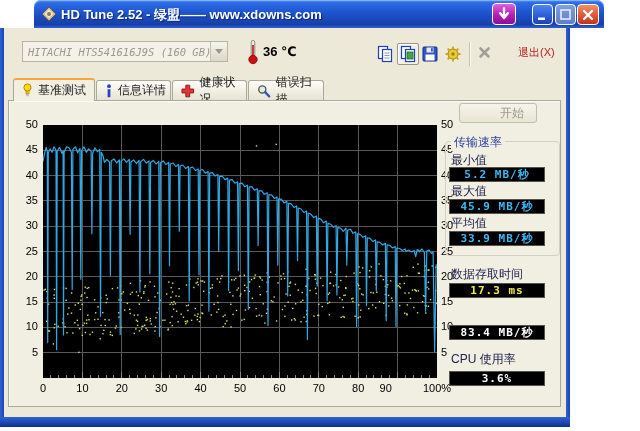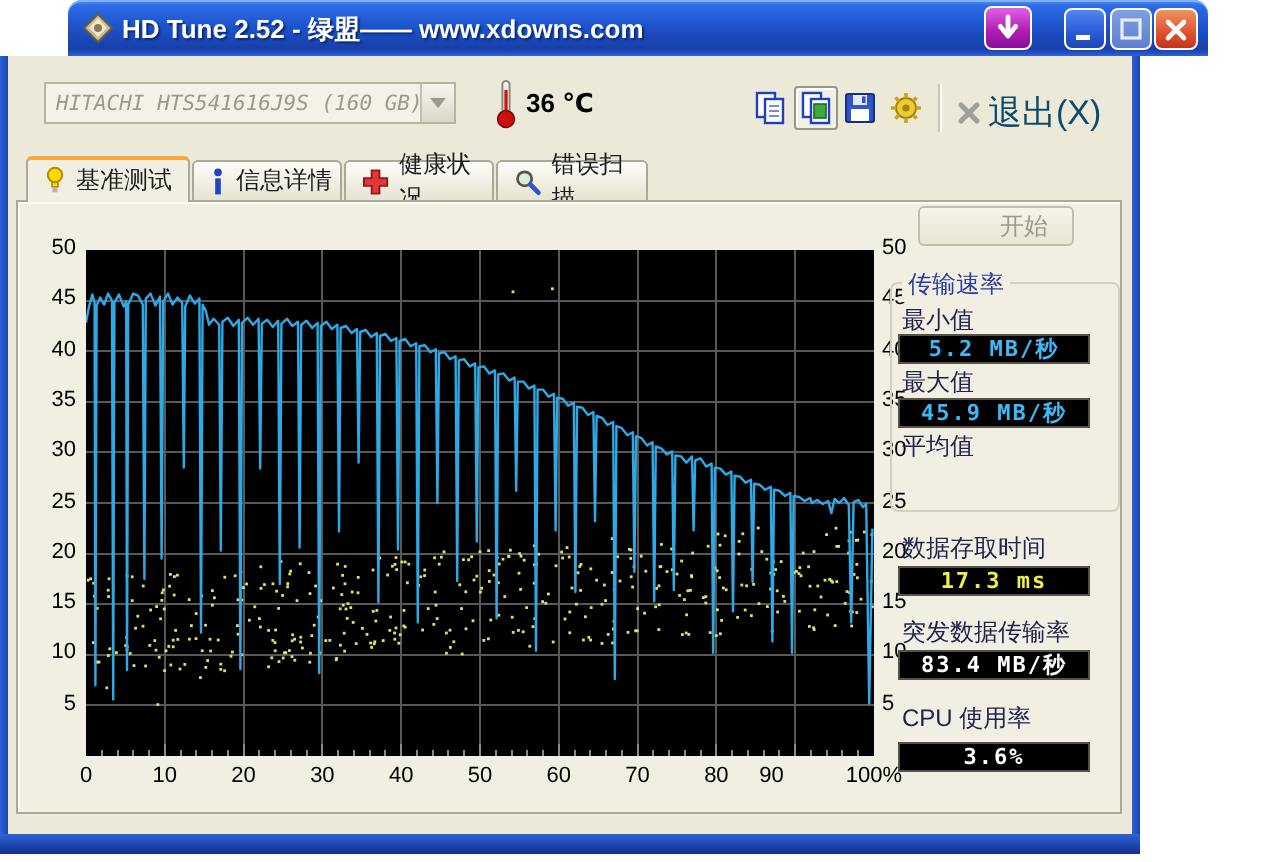--- a/index.html
+++ b/index.html
@@ -55,21 +55,21 @@
   .thermo { position: absolute; left: 247px; top: 39px; }
   .temp-text { position: absolute; left: 263px; top: 44px; font-size: 13px; font-weight: bold; color: #000; }
 
   .tool-btn { position: absolute; top: 43px; width: 22px; height: 22px;
     display: flex; align-items: center; justify-content: center; border-radius: 2px; }
   .tool-btn.framed { border: 1px solid #9A9684; background: #F2F0E4;
     box-shadow: inset 1px 1px 0 #fff; }
   .tb-sep { position: absolute; left: 469px; top: 42px; width: 2px; height: 24px;
     border-left: 1px solid #C9C5B4; border-right: 1px solid #FBFAF4; }
   .exit-btn { position: absolute; left: 478px; top: 45px; display: flex; align-items: center; gap: 3px; }
-  .exit-label { font-size: 17px; color: #0c4a6e; }
+  .exit-label { font-size: 11px; color: #b91c1c; margin-left: 24px; }
 
   
   .tab { position: absolute; display: flex; align-items: center; gap: 5px;
     padding-left: 8px; font-size: 12px; color: #1C1C1C;
     border: 1px solid #ACA899; border-bottom: none; border-radius: 3px 3px 0 0; }
   .tab.active { left: 13px; top: 78px; width: 82px; height: 23px; background: #F1EFE2;
     border-top: 2px solid #F executive8A838; z-index: 3; }
   .tab.active { border-top: 2px solid #F8A838; }
   .tab.inactive { top: 80px; height: 20px; background: linear-gradient(180deg,#FEFDF8,#E6E3D2); z-index: 1; }
   .tab2 { left: 96px; width: 75px; }
@@ -770,23 +770,23 @@
   <div class="groupbox"></div>
   <span class="group-title">传输速率</span>
 
   <span class="stat-label" style="top:152px">最小值</span>
   <div class="lcd lcd-blue" style="top:167px">5.2 MB/秒</div>
 
   <span class="stat-label" style="top:183px">最大值</span>
   <div class="lcd lcd-blue" style="top:199px">45.9 MB/秒</div>
 
   <span class="stat-label" style="top:215px">平均值</span>
+  <div class="lcd lcd-blue" style="top:231px">33.9 MB/秒</div>
 
   <span class="stat-label" style="top:266px">数据存取时间</span>
   <div class="lcd lcd-yellow" style="top:283px">17.3 ms</div>
 
-  <span class="stat-label" style="top:308px">突发数据传输率</span>
   <div class="lcd lcd-white" style="top:325px">83.4 MB/秒</div>
 
   <span class="stat-label" style="top:351px">CPU 使用率</span>
   <div class="lcd lcd-white" style="top:371px">3.6%</div>
 
 </div>
 
 </body></html>

